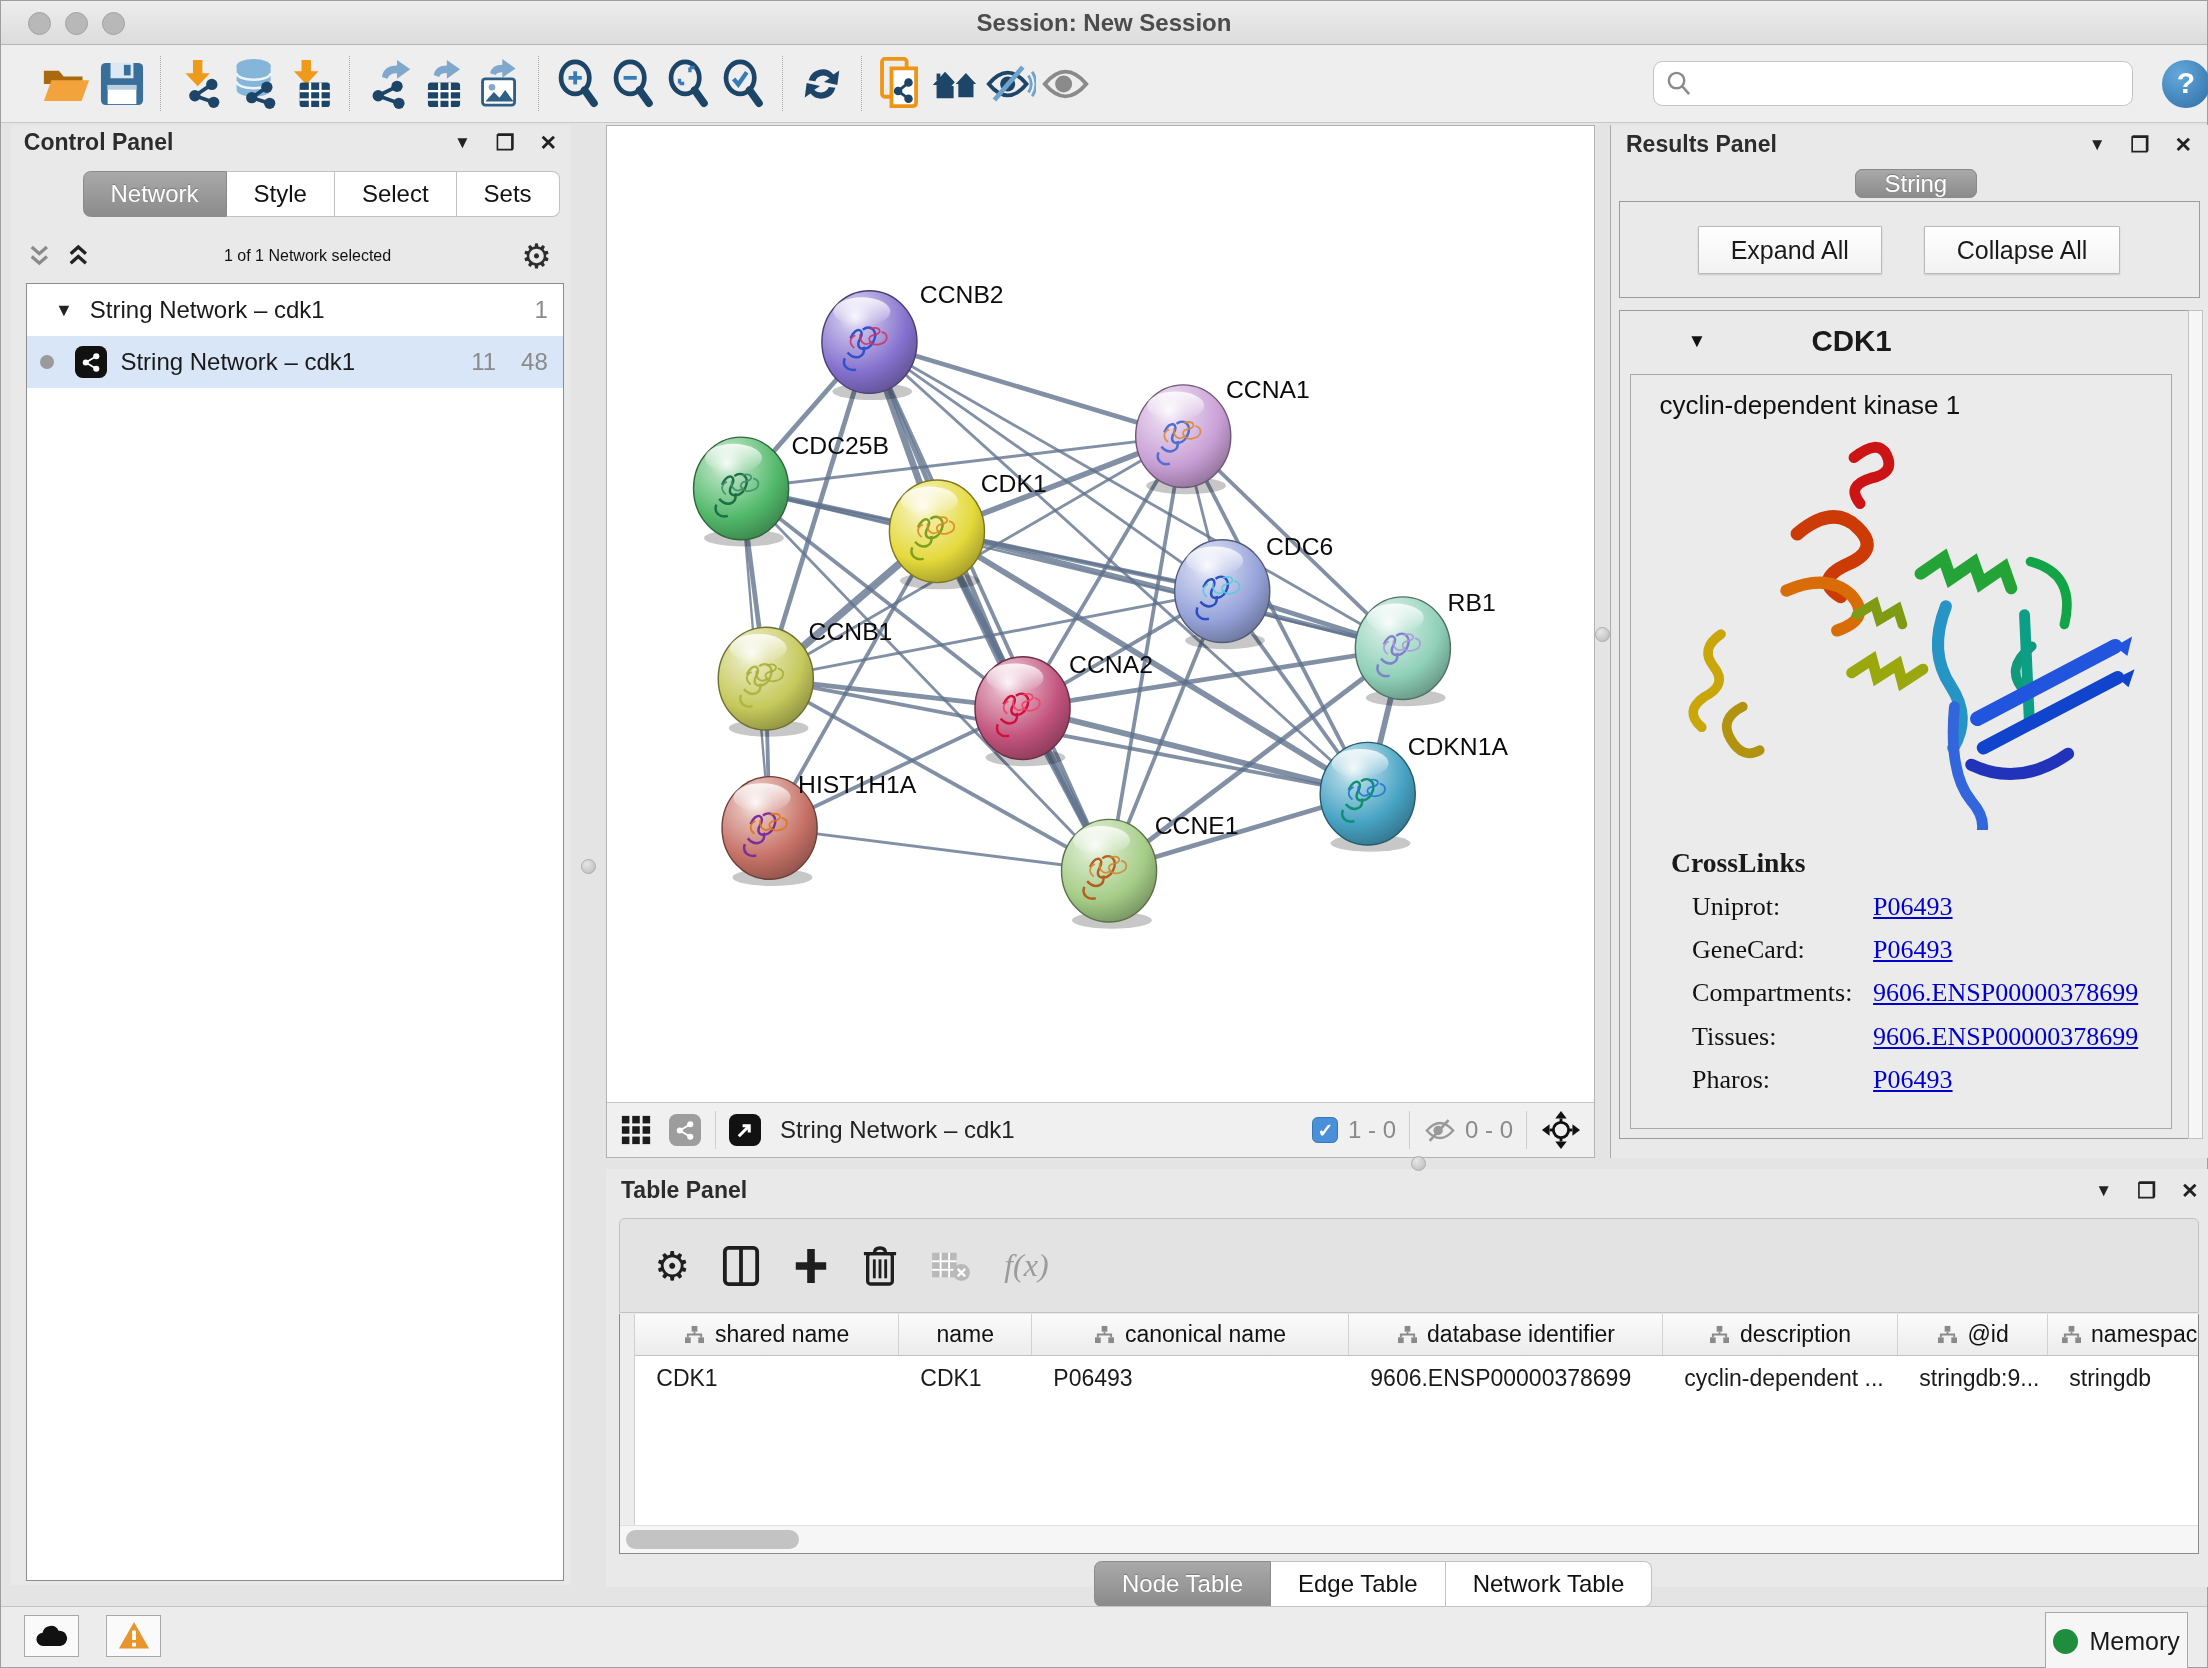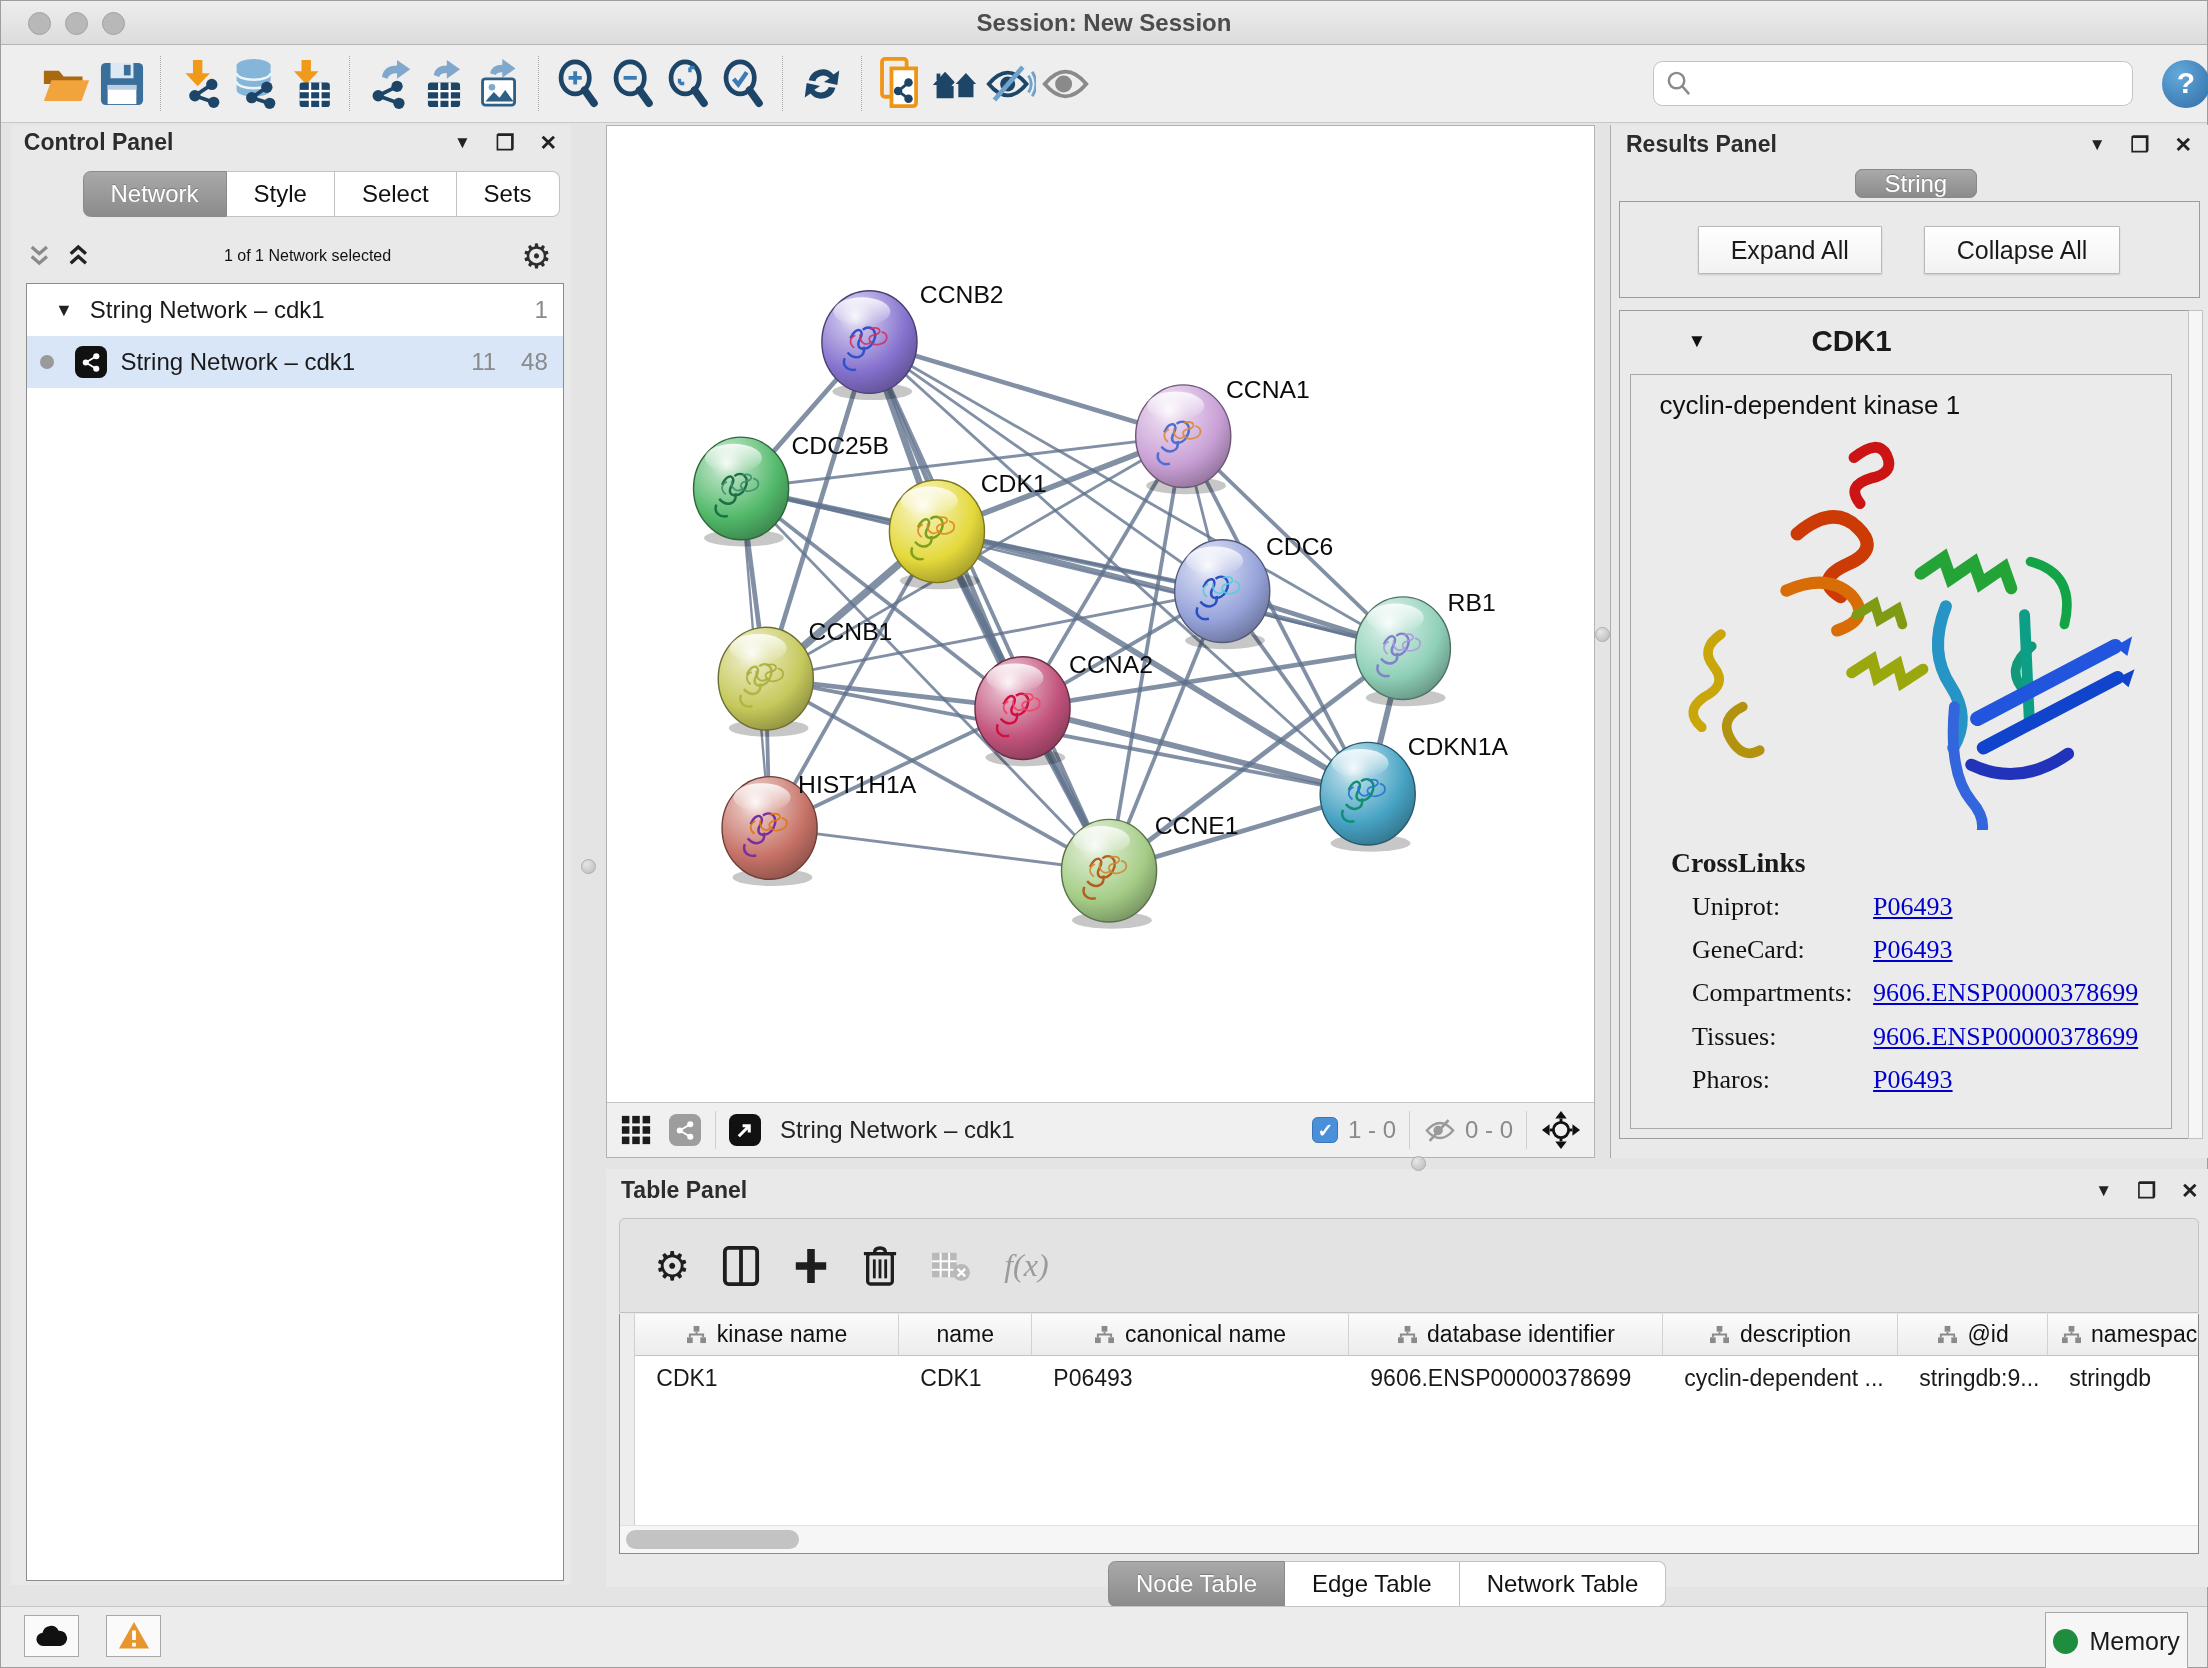--- a/index.html
+++ b/index.html
@@ -103,21 +103,21 @@
     background:linear-gradient(#fbfbfb,#ececec); border-bottom:1px solid #c2c2c2; display:flex; }
   .th { display:flex; align-items:center; justify-content:center; gap:9.5px; font-size:23px; color:#111;
     border-right:1px solid #d2d2d2; overflow:hidden; white-space:nowrap; flex:0 0 auto; }
   .trow { position:absolute; left:0; top:42px; right:0; height:44px; display:flex; font-size:23px; }
   .td { padding-left:21px; display:flex; align-items:center; overflow:hidden; white-space:nowrap; flex:0 0 auto; }
   .gutter { position:absolute; left:0; top:0; bottom:0; width:15px; background:#ededed;
     border-right:1px solid #d0d0d0; }
   .hscroll { position:absolute; left:0; bottom:0; right:0; height:28.5px; background:#f6f6f6;
     border-top:1px solid #e0e0e0; }
   .hthumb { position:absolute; left:5.7px; top:4.8px; width:173px; height:19px; border-radius:9.5px; background:#c3c3c3; }
-  .tp-tabs { position:absolute; left:494px; top:392px; display:flex;padding-left:8px; }
+  .tp-tabs { position:absolute; left:480px; top:392px; display:flex;padding-left:8px; }
 
   
   .statusbar { position:absolute; left:0; bottom:0; right:0; height:61px; background:#ececec;
     border-top:1px solid #c4c4c4; }
   .sbtn { position:absolute; top:7.6px; height:42px; background:#fafafa; border:1.9px solid #a8a8a8;
     display:flex; align-items:center; justify-content:center; }
   .membtn { position:absolute; right:19px; top:4.8px; width:143px; height:60px; background:#f6f6f6;
     border:1.9px solid #a8a8a8; display:flex; align-items:center; justify-content:center; gap:11.4px;
     font-size:25px; }
   .memdot { width:25px; height:25px; border-radius:50%; }
@@ -766,21 +766,21 @@
     <div class="tp-table">
       <div class="gutter"></div>
       <div class="thead" id="thead" style="margin-left:15px">
           <div class="th" style="width: 264px;">
             <svg width="21" height="19" viewBox="0 0 22 20">
               <rect x="8" y="1" width="6" height="6" fill="#8a8a8a"></rect>
               <rect x="1" y="13" width="6" height="6" fill="#8a8a8a"></rect>
               <rect x="15" y="13" width="6" height="6" fill="#8a8a8a"></rect>
               <path d="M11 7 v3 M4 13 v-3 h14 v3" stroke="#8a8a8a" stroke-width="2" fill="none"></path>
             </svg>
-            <span>kinase name</span>
+            <span>shared name</span>
           </div>
           <div class="th" style="width: 133px; align-items: center;">
             <span>name</span>
           </div>
           <div class="th" style="width: 317px;">
             <svg width="21" height="19" viewBox="0 0 22 20">
               <rect x="8" y="1" width="6" height="6" fill="#8a8a8a"></rect>
               <rect x="1" y="13" width="6" height="6" fill="#8a8a8a"></rect>
               <rect x="15" y="13" width="6" height="6" fill="#8a8a8a"></rect>
               <path d="M11 7 v3 M4 13 v-3 h14 v3" stroke="#8a8a8a" stroke-width="2" fill="none"></path>

